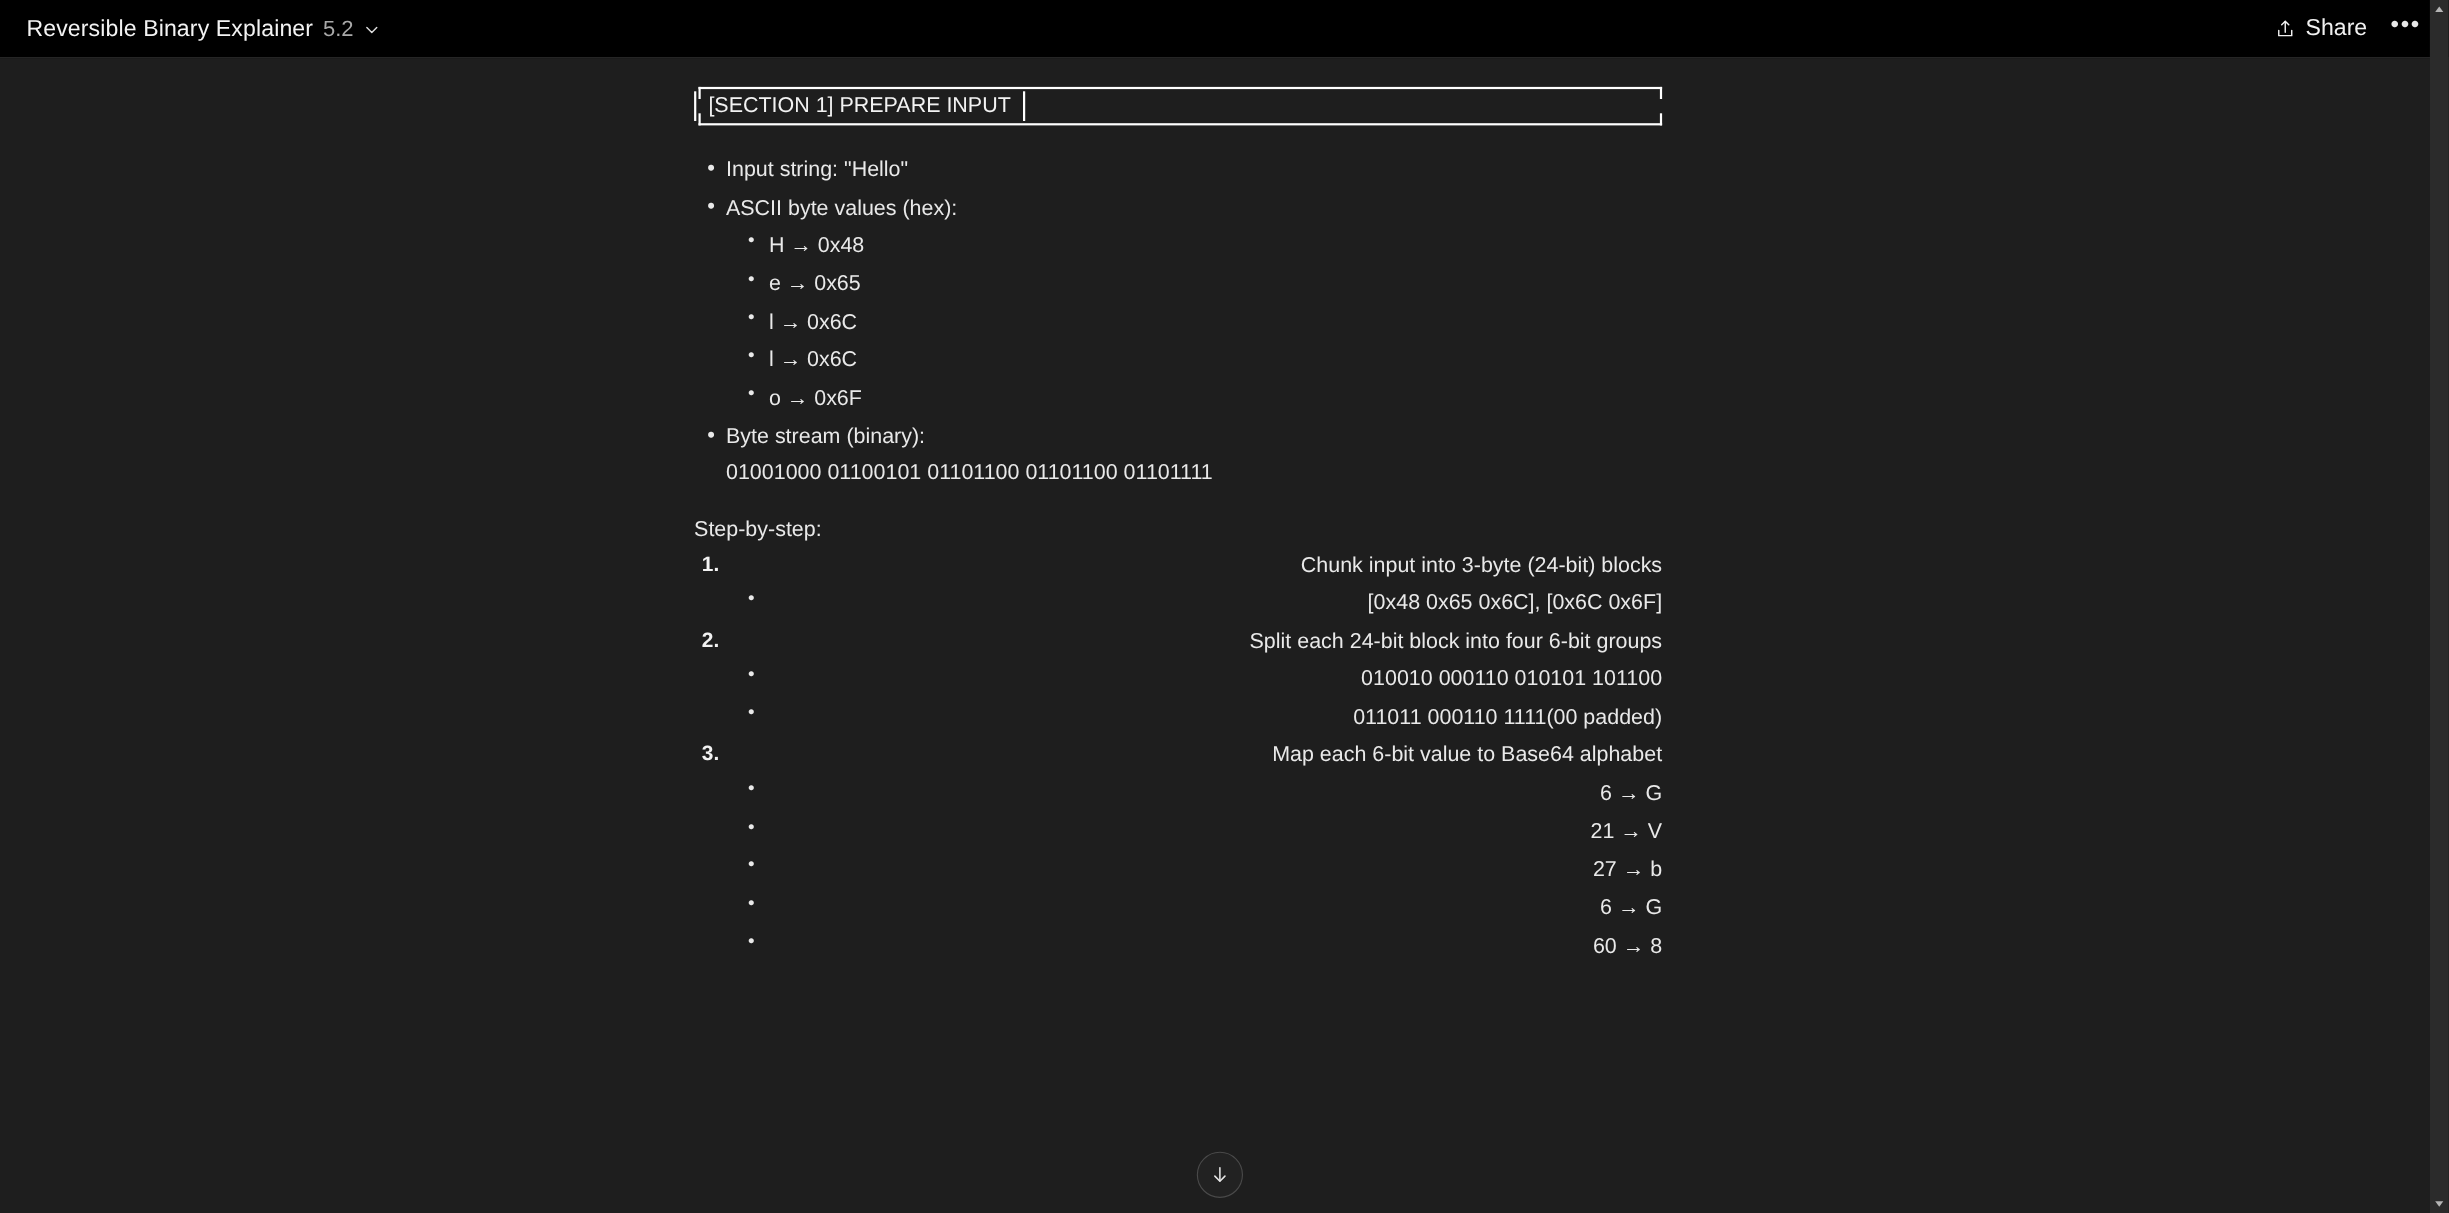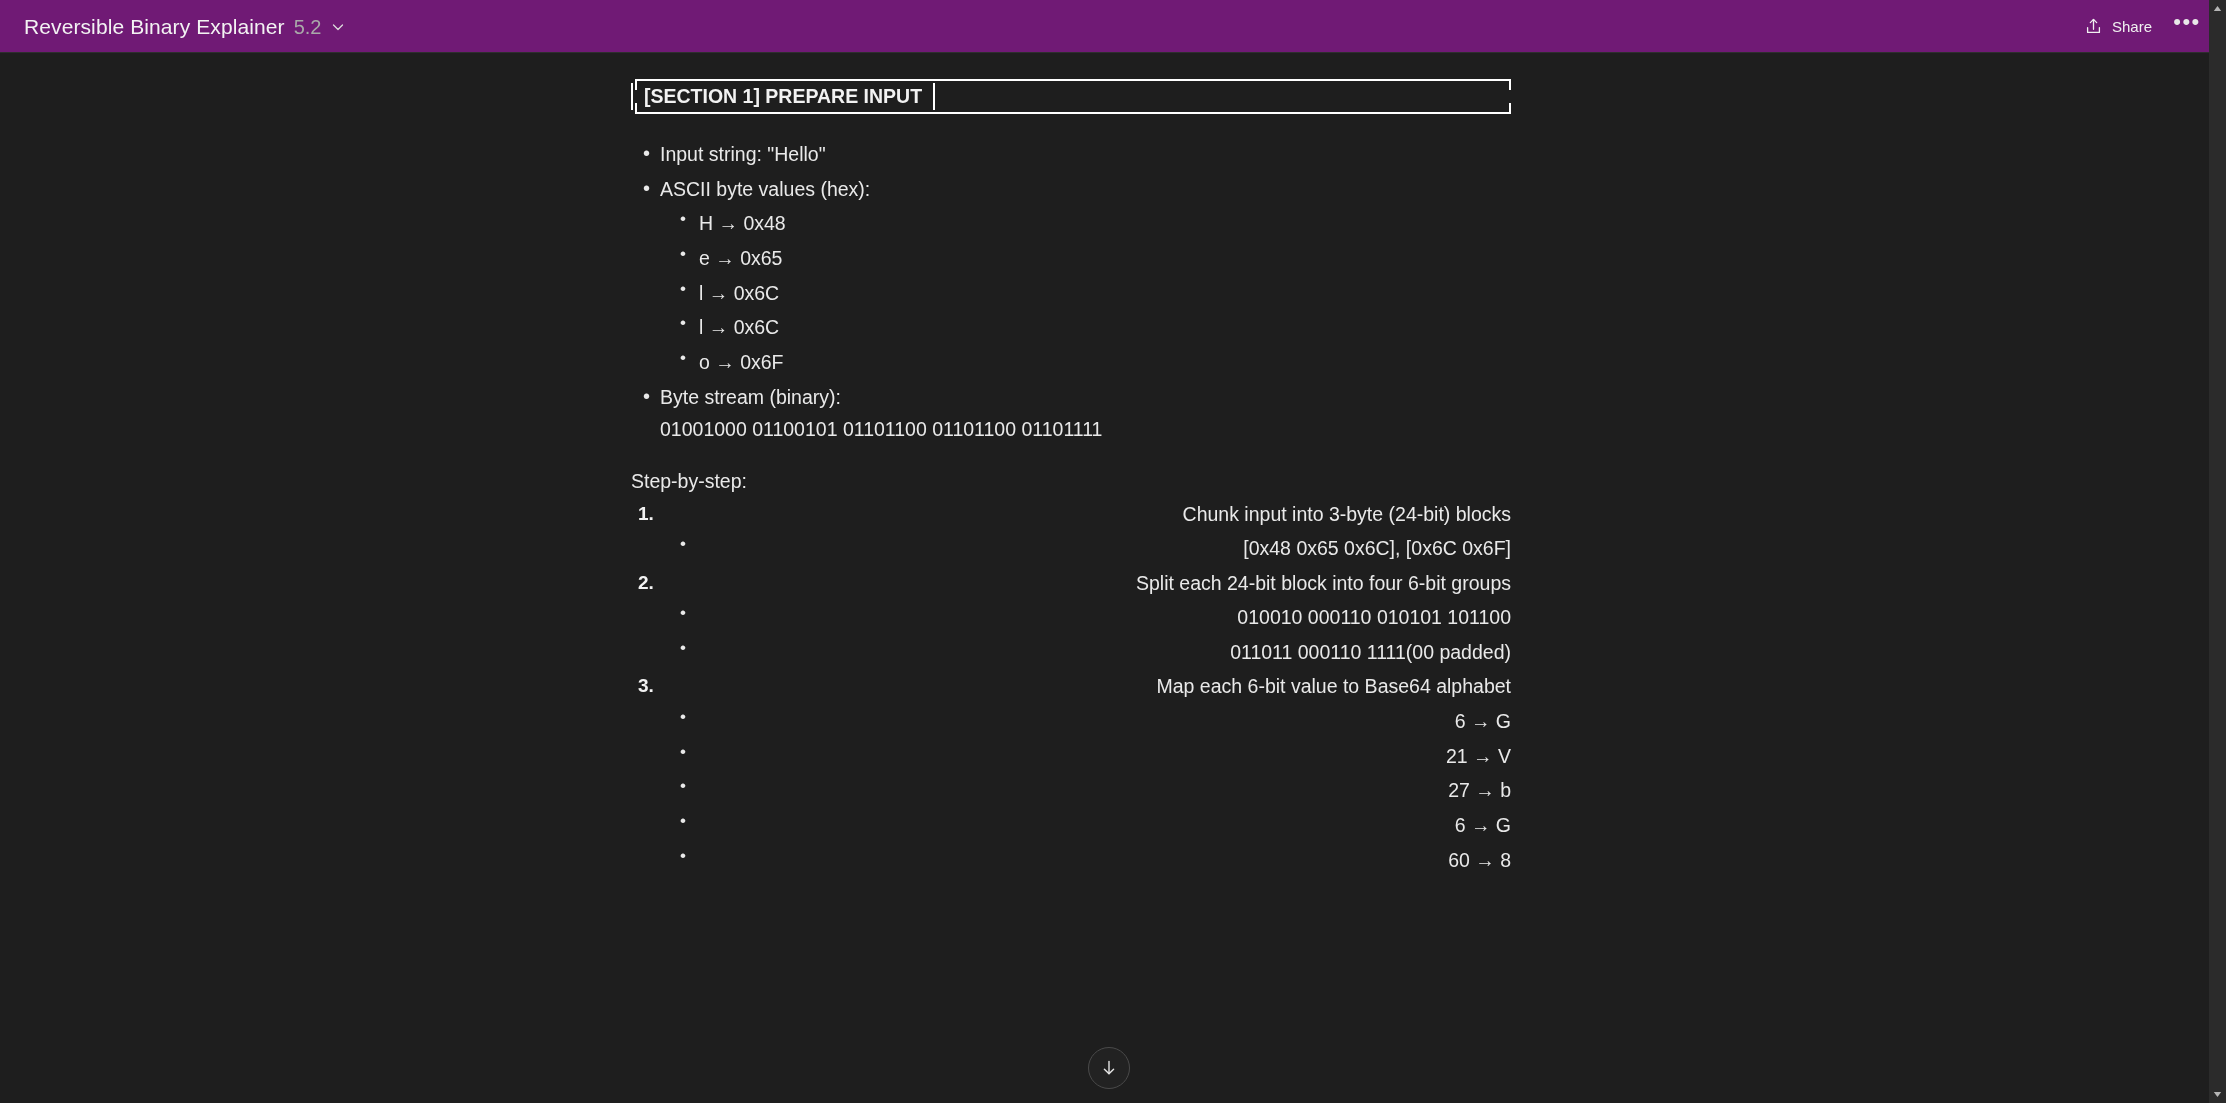--- a/index.html
+++ b/index.html
@@ -16,21 +16,21 @@
     color: #e8e8e8;
     -webkit-font-smoothing: antialiased;
   }
 
   
   .topbar {
     position: absolute;
     top: 0; left: 0;
     width: 2226px;
     height: 53px;
-    background: #701a75;
+    background: #000000;
     border-bottom: 1px solid #2e2e2e;
     display: flex;
     align-items: center;
     justify-content: space-between;
     padding: 0 22px 0 24px;
   }
 
   .title-group {
     display: flex;
     align-items: baseline;
@@ -70,21 +70,21 @@
     display: flex;
     align-items: center;
     gap: 9px;
     padding: 7px 12px;
     border-radius: 6px;
     cursor: pointer;
     background: transparent;
     border: none;
     color: #f0f0f0;
     font-family: "Liberation Sans", sans-serif;
-    font-size: 15px;
+    font-size: 21px;
     font-weight: 400;
   }
   .upload-icon { width: 19px; height: 19px; display: block; }
   .more-btn {
     width: 34px; height: 34px;
     display: flex; align-items: center; justify-content: center;
     border-radius: 6px; cursor: pointer;
     color: #e8e8e8;
     font-size: 22px;
     letter-spacing: 1.5px;
@@ -153,21 +153,21 @@
   .banner-pipe {
     display: inline-block;
     width: 2px;
     height: 27px;
     background: #ffffff;
     flex: 0 0 auto;
   }
   .banner-text {
     font-family: "Liberation Sans", sans-serif;
     font-size: 19.5px;
-    font-weight: 700;
+    font-weight: 400;
     color: #f2f2f2;
     padding: 0 11px;
     white-space: nowrap;
   }
 
   
   ul.lvl1 {
     list-style: none;
     margin: 14px 0 0 0;
     padding: 0;

